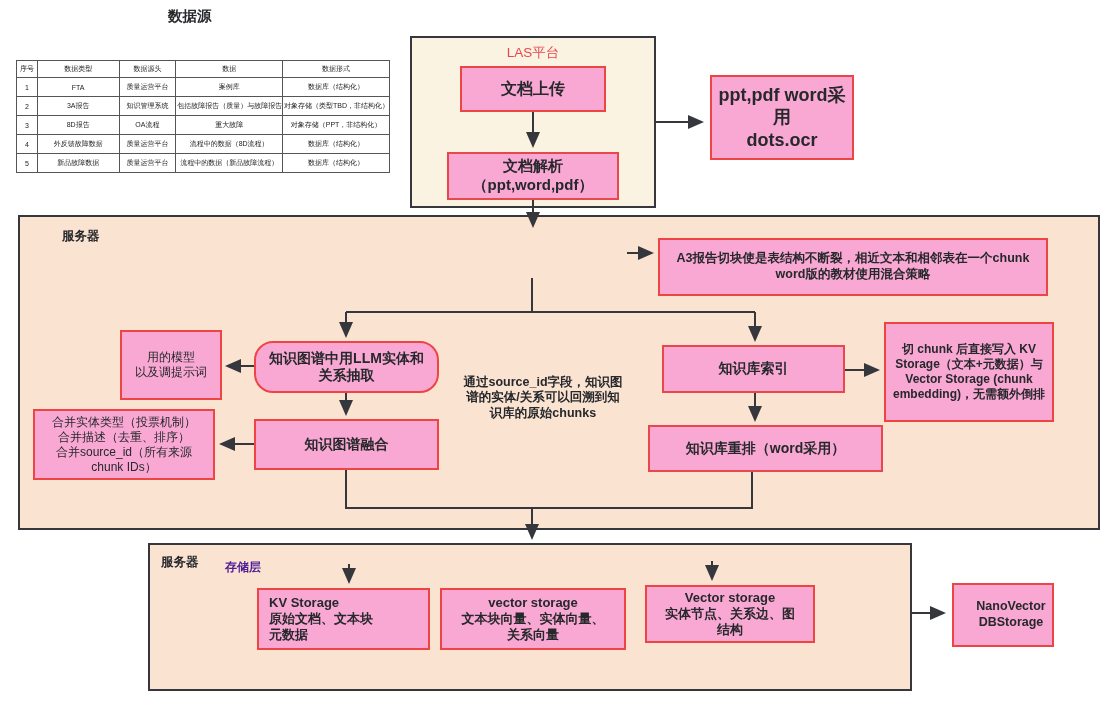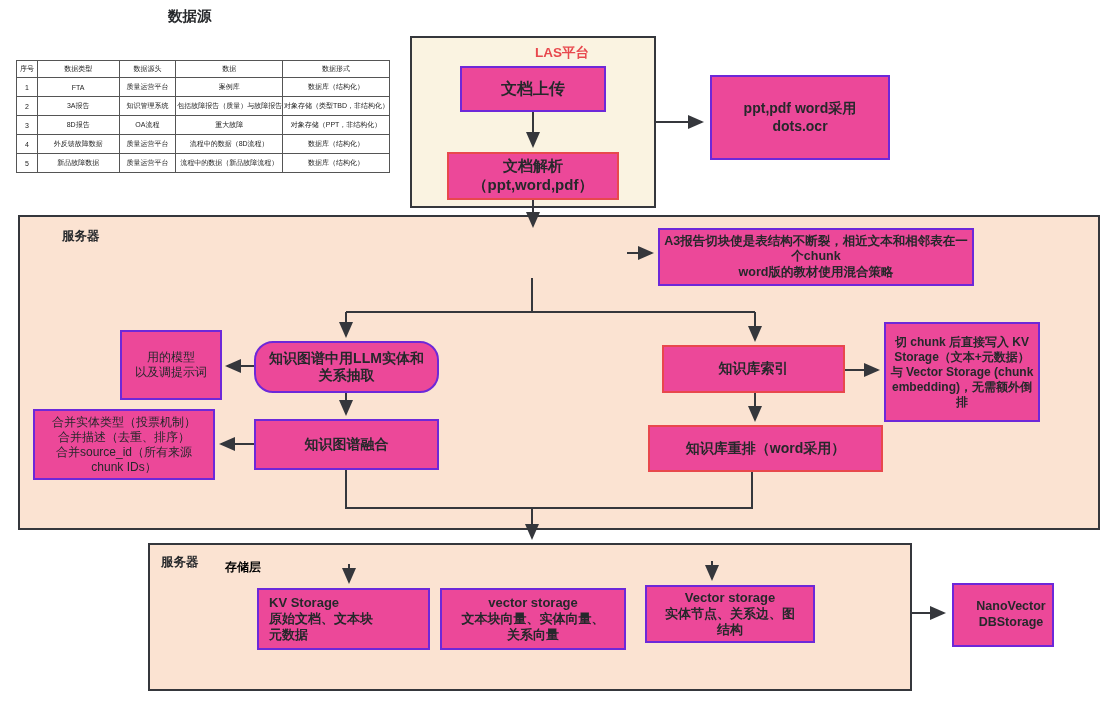--- a/index.html
+++ b/index.html
@@ -15,46 +15,46 @@
   .ds-table tbody tr{height:19px;}
   .ds-table th:nth-child(1),.ds-table td:nth-child(1){width:5%;}
   .ds-table th:nth-child(2),.ds-table td:nth-child(2){width:22%;}
   .ds-table th:nth-child(3),.ds-table td:nth-child(3){width:15%;}
   .ds-table th:nth-child(4),.ds-table td:nth-child(4){width:29%;}
   .ds-table th:nth-child(5),.ds-table td:nth-child(5){width:29%;}
   
   .group{position:absolute;box-sizing:border-box;border:2px solid #35373c;z-index:1;}
   .las{left:410px;top:36px;width:246px;height:172px;background:#faf3e1;}
   .las-label{position:absolute;top:6px;left:0;width:100%;text-align:center;
-             font-size:13.5px;font-weight:bold;color:#e8484d;padding-left:29px;}
+             font-size:13.5px;font-weight:normal;color:#e8484d;}
   .server{left:18px;top:215px;width:1082px;height:315px;background:#fbe3d2;}
   .storage{left:148px;top:543px;width:764px;height:148px;background:#fbe3d2;}
   .group-label{position:absolute;font-size:12.5px;font-weight:bold;color:#26282b;}
   .srv-label{left:42px;top:11px;}
   .sto-label{left:11px;top:9px;}
-  .layer-label{position:absolute;left:75px;top:14px;font-size:12px;font-weight:bold;color:#000000;}
+  .layer-label{position:absolute;left:75px;top:14px;font-size:12px;font-weight:bold;color:#4c1d95;}
   
-  .node{position:absolute;box-sizing:border-box;background:#ec4899;border:2px solid #6d28d9;
+  .node{position:absolute;box-sizing:border-box;background:#f9a8d4;border:2px solid #ef4444;
         display:flex;align-items:center;justify-content:center;text-align:center;
         font-weight:bold;line-height:1.25;white-space:pre-line;z-index:10;padding:2px 4px;}
   .red{border-color:#e8484d;}
   .plain{border:none;background:transparent;}
   .note{font-weight:normal;}
   .b-upload{left:460px;top:66px;width:146px;height:46px;font-size:16px;}
   .b-parse{left:447px;top:152px;width:172px;height:48px;font-size:15px;}
-  .b-ocr{left:710px;top:75px;width:180px;height:85px;font-size:14px;}
+  .b-ocr{left:710px;top:75px;width:144px;height:85px;font-size:18px;}
   .b-chunk{left:440px;top:230px;width:187px;height:48px;font-size:15px;}
-  .b-chunknote{left:658px;top:228px;width:316px;height:58px;font-size:12.5px;}
+  .b-chunknote{left:658px;top:238px;width:390px;height:58px;font-size:12.5px;}
   .b-extract{left:254px;top:341px;width:185px;height:52px;font-size:14px;border-radius:19px;}
   .b-model{left:120px;top:330px;width:102px;height:70px;font-size:12px;}
   .b-merge{left:254px;top:419px;width:185px;height:51px;font-size:14px;}
   .b-mergenote{left:33px;top:409px;width:182px;height:71px;font-size:12px;}
   .b-source{left:450px;top:370px;width:186px;height:56px;font-size:12.5px;}
   .b-index{left:662px;top:345px;width:183px;height:48px;font-size:14px;}
-  .b-kvnote{left:884px;top:322px;width:156px;height:100px;font-size:12px;}
+  .b-kvnote{left:884px;top:322px;width:170px;height:100px;font-size:12px;}
   .b-rerank{left:648px;top:425px;width:235px;height:47px;font-size:14px;}
   .b-kv{left:257px;top:588px;width:173px;height:62px;font-size:13px;
         justify-content:flex-start;text-align:left;padding-left:10px;}
   .b-vector{left:440px;top:588px;width:186px;height:62px;font-size:13px;}
   .b-graph{left:645px;top:585px;width:170px;height:58px;font-size:13px;}
   .b-nano{left:952px;top:583px;width:102px;height:64px;font-size:12.5px;padding-left:20px;}
   .wires{position:absolute;left:0;top:0;z-index:5;pointer-events:none;}
 </style>
 </head>
 <body>
@@ -129,20 +129,23 @@
 word版的教材使用混合策略</div>
   <div class="node b-extract">知识图谱中用LLM实体和
 关系抽取</div>
   <div class="node note b-model">用的模型
 以及调提示词</div>
   <div class="node b-merge">知识图谱融合</div>
   <div class="node note b-mergenote">合并实体类型（投票机制）
 合并描述（去重、排序）
 合并source_id（所有来源
 chunk IDs）</div>
+  <div class="node plain b-source">通过source_id字段，知识图
+谱的实体/关系可以回溯到知
+识库的原始chunks</div>
   <div class="node red b-index">知识库索引</div>
   <div class="node b-kvnote">切 chunk 后直接写入 KV Storage（文本+元数据）与 Vector Storage (chunk embedding)，无需额外倒排</div>
   <div class="node red b-rerank">知识库重排（word采用）</div>
 
   <div class="group storage">
     <div class="group-label sto-label">服务器</div>
     <div class="layer-label">存储层</div>
   </div>
   <div class="node b-kv">KV Storage
 原始文档、文本块

